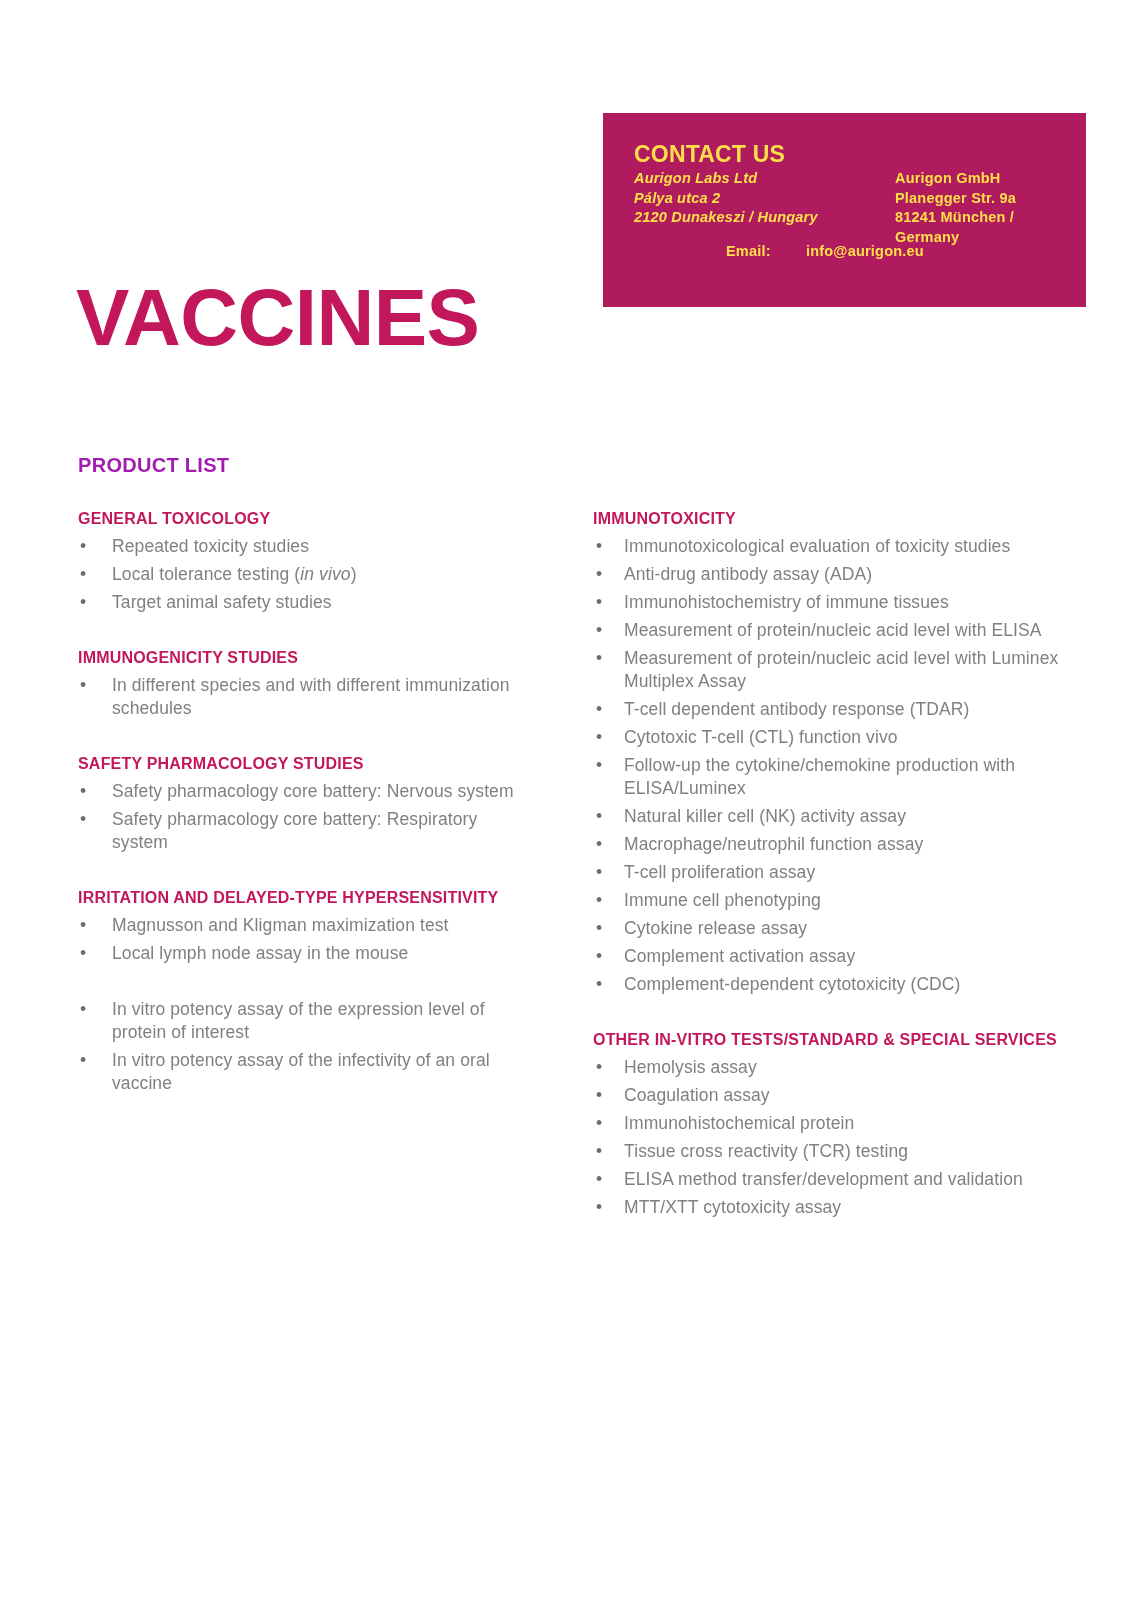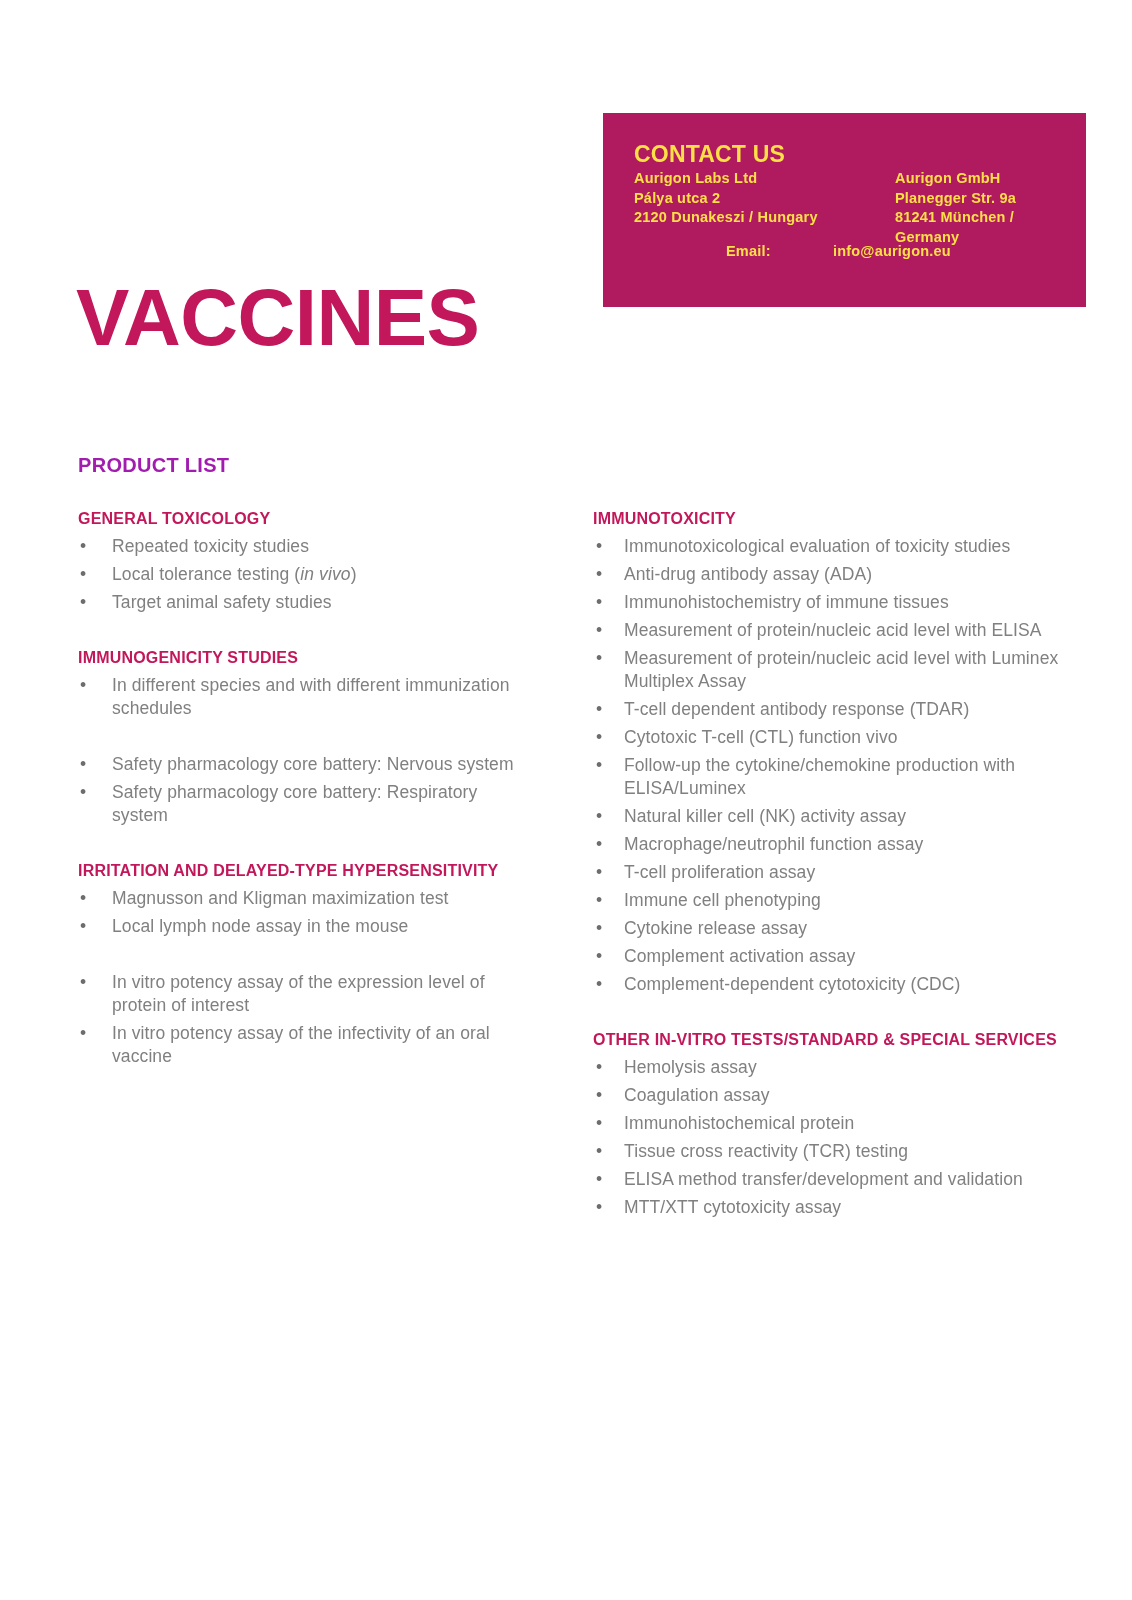--- a/index.html
+++ b/index.html
@@ -36,20 +36,21 @@
     line-height: 1.1;
   }
   .contact-col-left {
     position: absolute;
     left: 31px;
     top: 56px;
     font-size: 14.5px;
     font-weight: bold;
     line-height: 19.5px;
     letter-spacing: 0.2px;
+    font-style: italic;
   }
   .contact-col-right {
     position: absolute;
     left: 292px;
     top: 56px;
     font-size: 14.5px;
     font-weight: bold;
     line-height: 19.5px;
     letter-spacing: 0.2px;
   }
@@ -64,21 +65,20 @@
   }
   .contact-email-label {
     position: absolute;
     left: 92px;
     top: 0;
   }
   .contact-email-value {
     position: absolute;
     left: 172px;
     top: 0;
-    margin-left: 27px;
   }
 
   
   .page-title {
     position: absolute;
     left: 76px;
     top: 278px;
     font-size: 80px;
     font-weight: bold;
     color: #c2185b;
@@ -199,20 +199,21 @@
       <div class="section-heading">IMMUNOGENICITY STUDIES</div>
       <ul class="bullets">
         <li>
           <span class="bullet-dot">•</span>
           <span class="bullet-text">In different species and with different immunization schedules</span>
         </li>
       </ul>
     </div>
     <div class="section-gap"></div>
     <div class="section">
+      <div class="section-heading">SAFETY PHARMACOLOGY STUDIES</div>
       <ul class="bullets">
         <li>
           <span class="bullet-dot">•</span>
           <span class="bullet-text">Safety pharmacology core battery: Nervous system</span>
         </li>
         <li>
           <span class="bullet-dot">•</span>
           <span class="bullet-text">Safety pharmacology core battery: Respiratory system</span>
         </li>
       </ul>

